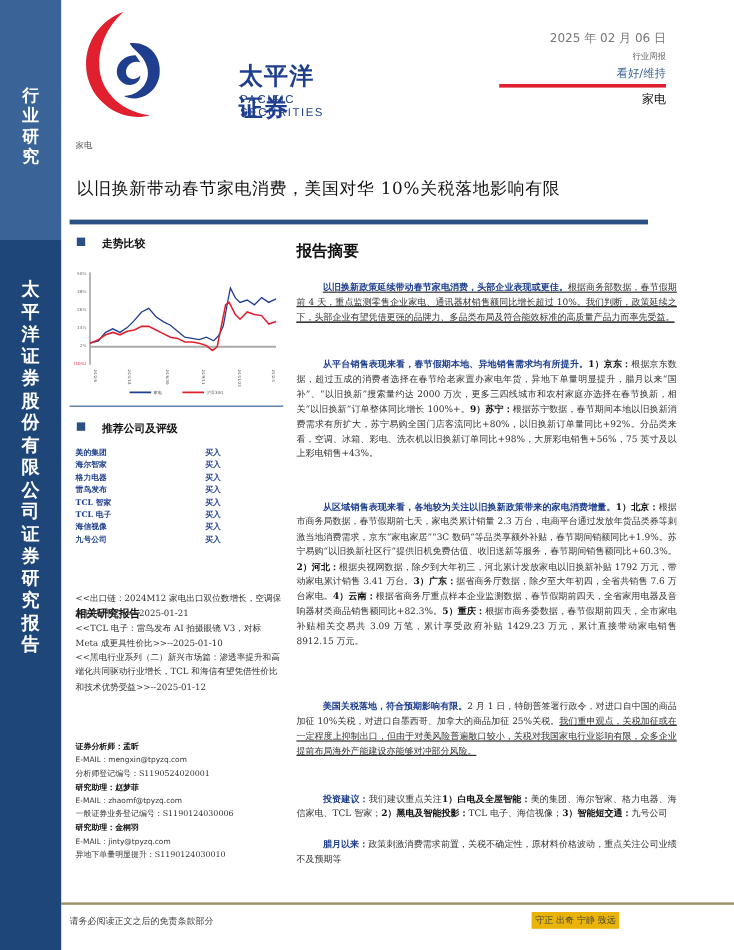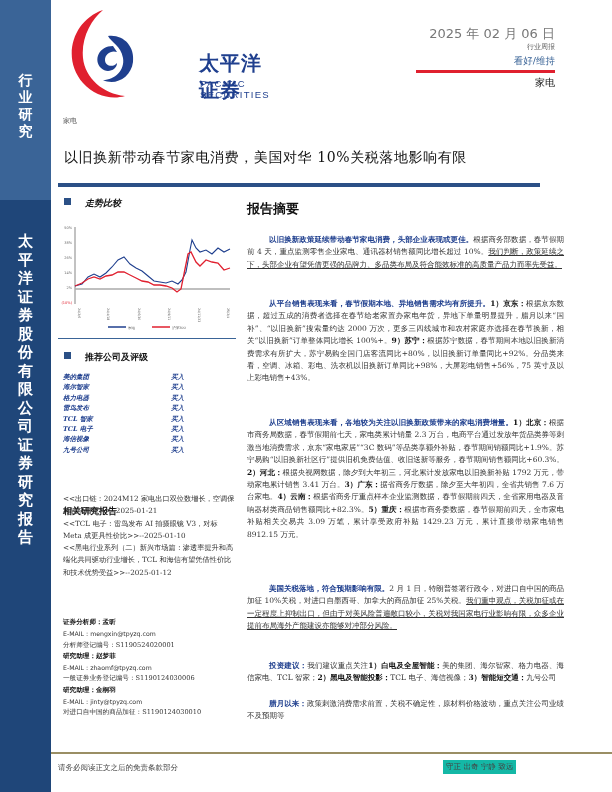--- a/index.html
+++ b/index.html
@@ -14,59 +14,59 @@
   .vchar { display: block; }
 
   .logo { position: absolute; left: 63px; top: 8px; width: 200px; height: 95px; }
   .logo-cn { position: absolute; left: 136px; top: 42px; font-family: "DejaVu Sans", sans-serif;
              font-weight: bold; color: #1f3f8e; font-size: 20px; letter-spacing: 1px; }
   .logo-en { position: absolute; left: 137px; top: 70px; font-family: "Liberation Sans", sans-serif;
              color: #1f3f8e; font-size: 9.5px; letter-spacing: 1.3px; }
   .top-sector { position: absolute; left: 63px; top: 116px; font-size: 7px; color: #555;
                 font-family: "DejaVu Sans", sans-serif; }
 
-  .date { position: absolute; right: 57px; top: 25px; font-size: 13px; color: #777;
+  .date { position: absolute; right: 57px; top: 25px; font-size: 10px; color: #777;
           font-family: "DejaVu Sans", sans-serif; }
   .report-type { position: absolute; right: 57px; top: 42px; font-size: 7px; color: #666;
                  font-family: "DejaVu Sans", sans-serif; }
   .rating { position: absolute; right: 57px; top: 55px; font-size: 9.5px; color: #3a6497;
             font-family: "DejaVu Sans", sans-serif; }
   .red-rule { position: absolute; left: 416px; right: 57px; top: 70px; height: 3px; background: #e0202f; }
   .sector { position: absolute; right: 57px; top: 76px; font-size: 10px; color: #111;
             font-family: "DejaVu Sans", sans-serif; }
 
   .title { position: absolute; left: 64px; top: 149px; font-size: 14px; color: #111; letter-spacing: 0.6px; }
   .title-rule { position: absolute; left: 58px; width: 482px; top: 183px; height: 4px; background: #2b5086; }
 
   .sq { display: inline-block; width: 7px; height: 7px; background: #2b5086; margin-right: 14px; vertical-align: 1px; }
   .sec-head { position: absolute; left: 64px; font-weight: bold; font-size: 9px; color: #111; }
 
   .chart { position: absolute; left: 60px; top: 222px; width: 175px; height: 110px; }
   .left-rule { position: absolute; left: 58px; width: 178px; top: 338px; height: 1px; background: #3a6497; }
 
-  .stock-list { position: absolute; left: 63px; top: 372px; width: 170px; font-size: 6.5px; font-weight: bold; color: #1f3f8e; font-style: italic; }
+  .stock-list { position: absolute; left: 63px; top: 372px; width: 170px; font-size: 6.5px; font-weight: bold; color: #1f3f8e; }
   .stock-row { display: flex; height: 10.4px; line-height: 10.4px; }
   .stock-name { width: 108px; }
   .stock-rating { color: #1f3f8e; }
 
   .related { position: absolute; left: 63px; top: 493px; width: 174px; font-size: 7.2px; line-height: 12.3px; color: #333; }
   .analysts { position: absolute; left: 63px; top: 617px; width: 174px; font-size: 6.6px; line-height: 11.3px; color: #333; }
   .analysts .nm { font-weight: bold; color: #111; }
   .analysts .mono { font-family: "DejaVu Sans", sans-serif; font-size: 6.2px; }
 
   .summary-head { position: absolute; left: 247px; top: 200px; font-weight: bold; font-size: 13px; color: #111; }
   .body { position: absolute; left: 247px; width: 317px; font-size: 7.5px; line-height: 12.4px; color: #333; text-align: justify; }
   .body .lead { color: #1f3f8e; font-weight: bold; }
   .body .b { font-weight: bold; color: #111; }
   .body .u { text-decoration: underline; }
   .indent { display: inline-block; width: 22px; }
 
   .footer-rule { position: absolute; left: 51px; right: 0; top: 752px; height: 2px; background: #9a8e64; }
   .footer-left { position: absolute; left: 58px; top: 763px; font-size: 7.5px; color: #444; }
-  .footer-right { position: absolute; left: 443px; top: 760px; background: #14b8a6; padding: 2px 3px; font-size: 7.5px; color: #444; }
+  .footer-right { position: absolute; left: 443px; top: 760px; background: #eab308; padding: 2px 3px; font-size: 7.5px; color: #444; }
 </style>
 </head>
 <body>
 
 <div class="sidebar-top"></div>
 <div class="sidebar-bottom"></div>
 <div class="side-cat" id="sideCat">
     <span class="vchar">行</span>
     <span class="vchar">业</span>
     <span class="vchar">研</span>
@@ -105,21 +105,21 @@
 
 <div class="date">2025 年 02 月 06 日</div>
 <div class="report-type">行业周报</div>
 <div class="rating">看好/维持</div>
 <div class="red-rule"></div>
 <div class="sector">家电</div>
 
 <div class="title">以旧换新带动春节家电消费，美国对华 10%关税落地影响有限</div>
 <div class="title-rule"></div>
 
-<div class="sec-head" style="top:197px;font-style:italic;">
+<div class="sec-head" style="top:197px;">
   <span class="sq"></span><span>走势比较</span>
 </div>
 <div class="chart">
   <svg width="175" height="110" viewBox="0 0 175 110">
     <g font-family="DejaVu Sans, sans-serif" font-size="3.5" fill="#666" text-anchor="end">
       <text x="12" y="7" id="yt0">50%</text>
       <text x="12" y="22" id="yt1">38%</text>
       <text x="12" y="37" id="yt2">26%</text>
       <text x="12" y="52" id="yt3">14%</text>
       <text x="12" y="67" id="yt4">2%</text>
@@ -192,26 +192,26 @@
 
 <div class="analysts">
   <div class="nm">证券分析师：孟昕</div>
   <div class="mono">E-MAIL：mengxin@tpyzq.com</div>
   <div>分析师登记编号：S1190524020001</div>
   <div class="nm">研究助理：赵梦菲</div>
   <div class="mono">E-MAIL：zhaomf@tpyzq.com</div>
   <div>一般证券业务登记编号：S1190124030006</div>
   <div class="nm">研究助理：金桐羽</div>
   <div class="mono">E-MAIL：jinty@tpyzq.com</div>
-  <div>对进口自中国的商品加征：S1190124030010</div>
+  <div>异地下单量明显提升：S1190124030010</div>
 </div>
 
 <div class="summary-head">报告摘要</div>
 
-<div class="body" style="top:234px;">
+<div class="body" style="top:234px;text-decoration:underline;">
   <span class="indent"></span><span class="lead">以旧换新政策延续带动春节家电消费，头部企业表现或更佳。</span><span>根据商务部数据，春节假期前 4 天，重点监测零售企业家电、通讯器材销售额同比增长超过 10%。</span><span class="u">我们判断，政策延续之下，头部企业有望凭借更强的品牌力、多品类布局及符合能效标准的高质量产品力而率先受益。</span>
 </div>
 
 <div class="body" style="top:298px;">
   <span class="indent"></span><span class="lead">从平台销售表现来看，春节假期本地、异地销售需求均有所提升。</span><span class="b">1）京东：</span><span>根据京东数据，超过五成的消费者选择在春节给老家置办家电年货，异地下单量明显提升，腊月以来“国补”、“以旧换新”搜索量约达 2000 万次，更多三四线城市和农村家庭亦选择在春节换新，相关“以旧换新”订单整体同比增长 100%+。</span><span class="b">9）苏宁：</span><span>根据苏宁数据，春节期间本地以旧换新消费需求有所扩大，苏宁易购全国门店客流同比+80%，以旧换新订单量同比+92%。分品类来看，空调、冰箱、彩电、洗衣机以旧换新订单同比+98%，大屏彩电销售+56%，75 英寸及以上彩电销售+43%。</span>
 </div>
 
 <div class="body" style="top:417px;">
   <span class="indent"></span><span class="lead">从区域销售表现来看，各地较为关注以旧换新政策带来的家电消费增量。</span><span class="b">1）北京：</span><span>根据市商务局数据，春节假期前七天，家电类累计销量 2.3 万台，电商平台通过发放年货品类券等刺激当地消费需求，京东“家电家居”“3C 数码”等品类享额外补贴，春节期间销额同比+1.9%。苏宁易购“以旧换新社区行”提供旧机免费估值、收旧送新等服务，春节期间销售额同比+60.3%。</span><span class="b">2）河北：</span><span>根据央视网数据，除夕到大年初三，河北累计发放家电以旧换新补贴 1792 万元，带动家电累计销售 3.41 万台。</span><span class="b">3）广东：</span><span>据省商务厅数据，除夕至大年初四，全省共销售 7.6 万台家电。</span><span class="b">4）云南：</span><span>根据省商务厅重点样本企业监测数据，春节假期前四天，全省家用电器及音响器材类商品销售额同比+82.3%。</span><span class="b">5）重庆：</span><span>根据市商务委数据，春节假期前四天，全市家电补贴相关交易共 3.09 万笔，累计享受政府补贴 1429.23 万元，累计直接带动家电销售 8912.15 万元。</span>
 </div>

